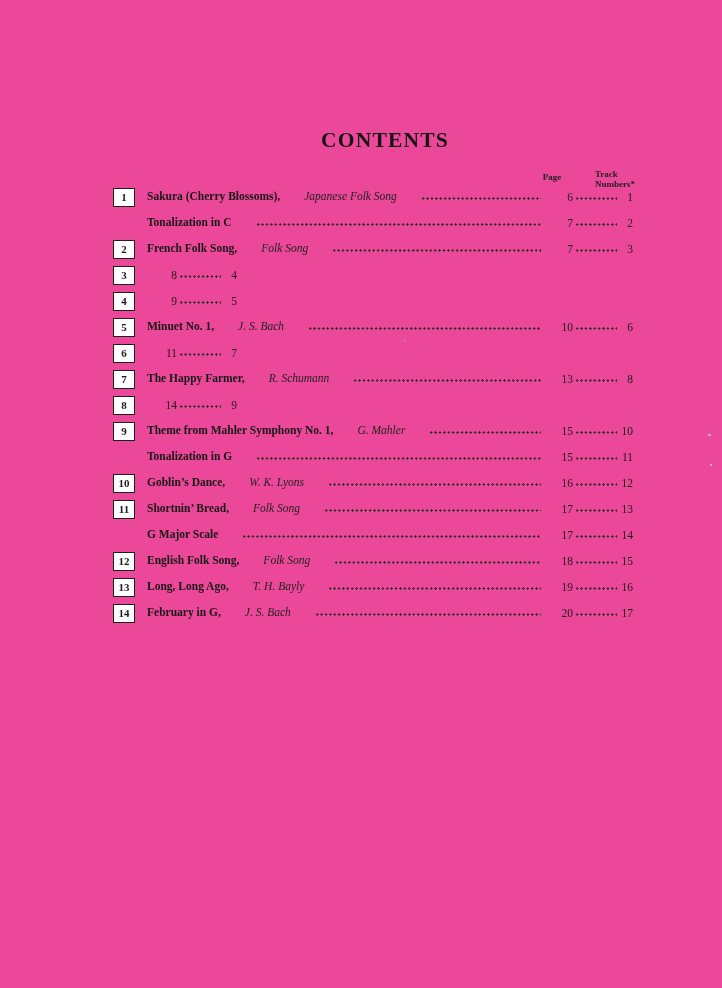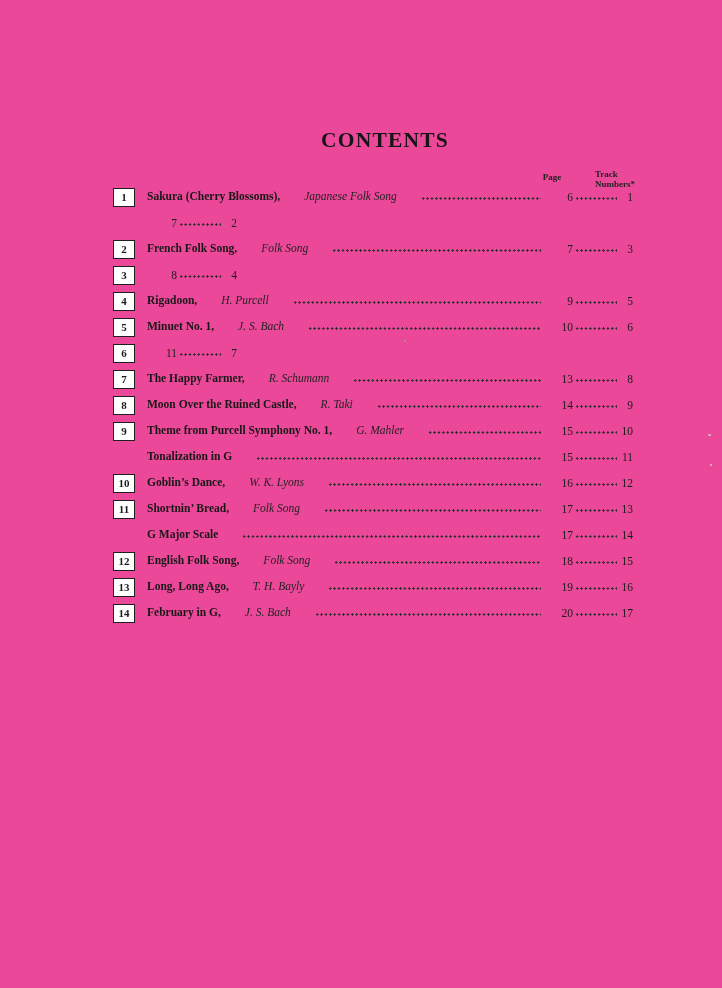--- a/index.html
+++ b/index.html
@@ -158,20 +158,25 @@
     <span class="pagecol">6</span>
     <span class="dots middots"></span>
     <span class="trackcol">1</span>
   </div>
       <div class="row">
     <span class="numcol">
       <span class="numbox" style="visibility: hidden;">
         <span></span>
       </span>
     </span>
+    <span class="titlecol">
+      <span class="title">Tonalization in C</span>
+
+      <span class="dots leader"></span>
+    </span>
     <span class="pagecol">7</span>
     <span class="dots middots"></span>
     <span class="trackcol">2</span>
   </div>
       <div class="row">
     <span class="numcol">
       <span class="numbox">
         <span>2</span>
       </span>
     </span>
@@ -193,25 +198,20 @@
     <span class="pagecol">8</span>
     <span class="dots middots"></span>
     <span class="trackcol">4</span>
   </div>
       <div class="row">
     <span class="numcol">
       <span class="numbox">
         <span>4</span>
       </span>
     </span>
-    <span class="titlecol">
-      <span class="title">Rigadoon,</span>
-      <span class="composer">H. Purcell</span>
-      <span class="dots leader"></span>
-    </span>
     <span class="pagecol">9</span>
     <span class="dots middots"></span>
     <span class="trackcol">5</span>
   </div>
       <div class="row">
     <span class="numcol">
       <span class="numbox">
         <span>5</span>
       </span>
     </span>
@@ -248,37 +248,32 @@
     <span class="pagecol">13</span>
     <span class="dots middots"></span>
     <span class="trackcol">8</span>
   </div>
       <div class="row">
     <span class="numcol">
       <span class="numbox">
         <span>8</span>
       </span>
     </span>
-    <span class="titlecol">
-      <span class="title">Moon Over the Ruined Castle,</span>
-      <span class="composer">R. Taki</span>
-      <span class="dots leader"></span>
-    </span>
     <span class="pagecol">14</span>
     <span class="dots middots"></span>
     <span class="trackcol">9</span>
   </div>
       <div class="row">
     <span class="numcol">
       <span class="numbox">
         <span>9</span>
       </span>
     </span>
     <span class="titlecol">
-      <span class="title">Theme from Purcell Symphony No. 1,</span>
+      <span class="title">Theme from Mahler Symphony No. 1,</span>
       <span class="composer">G. Mahler</span>
       <span class="dots leader"></span>
     </span>
     <span class="pagecol">15</span>
     <span class="dots middots"></span>
     <span class="trackcol">10</span>
   </div>
       <div class="row">
     <span class="numcol">
       <span class="numbox" style="visibility: hidden;">

